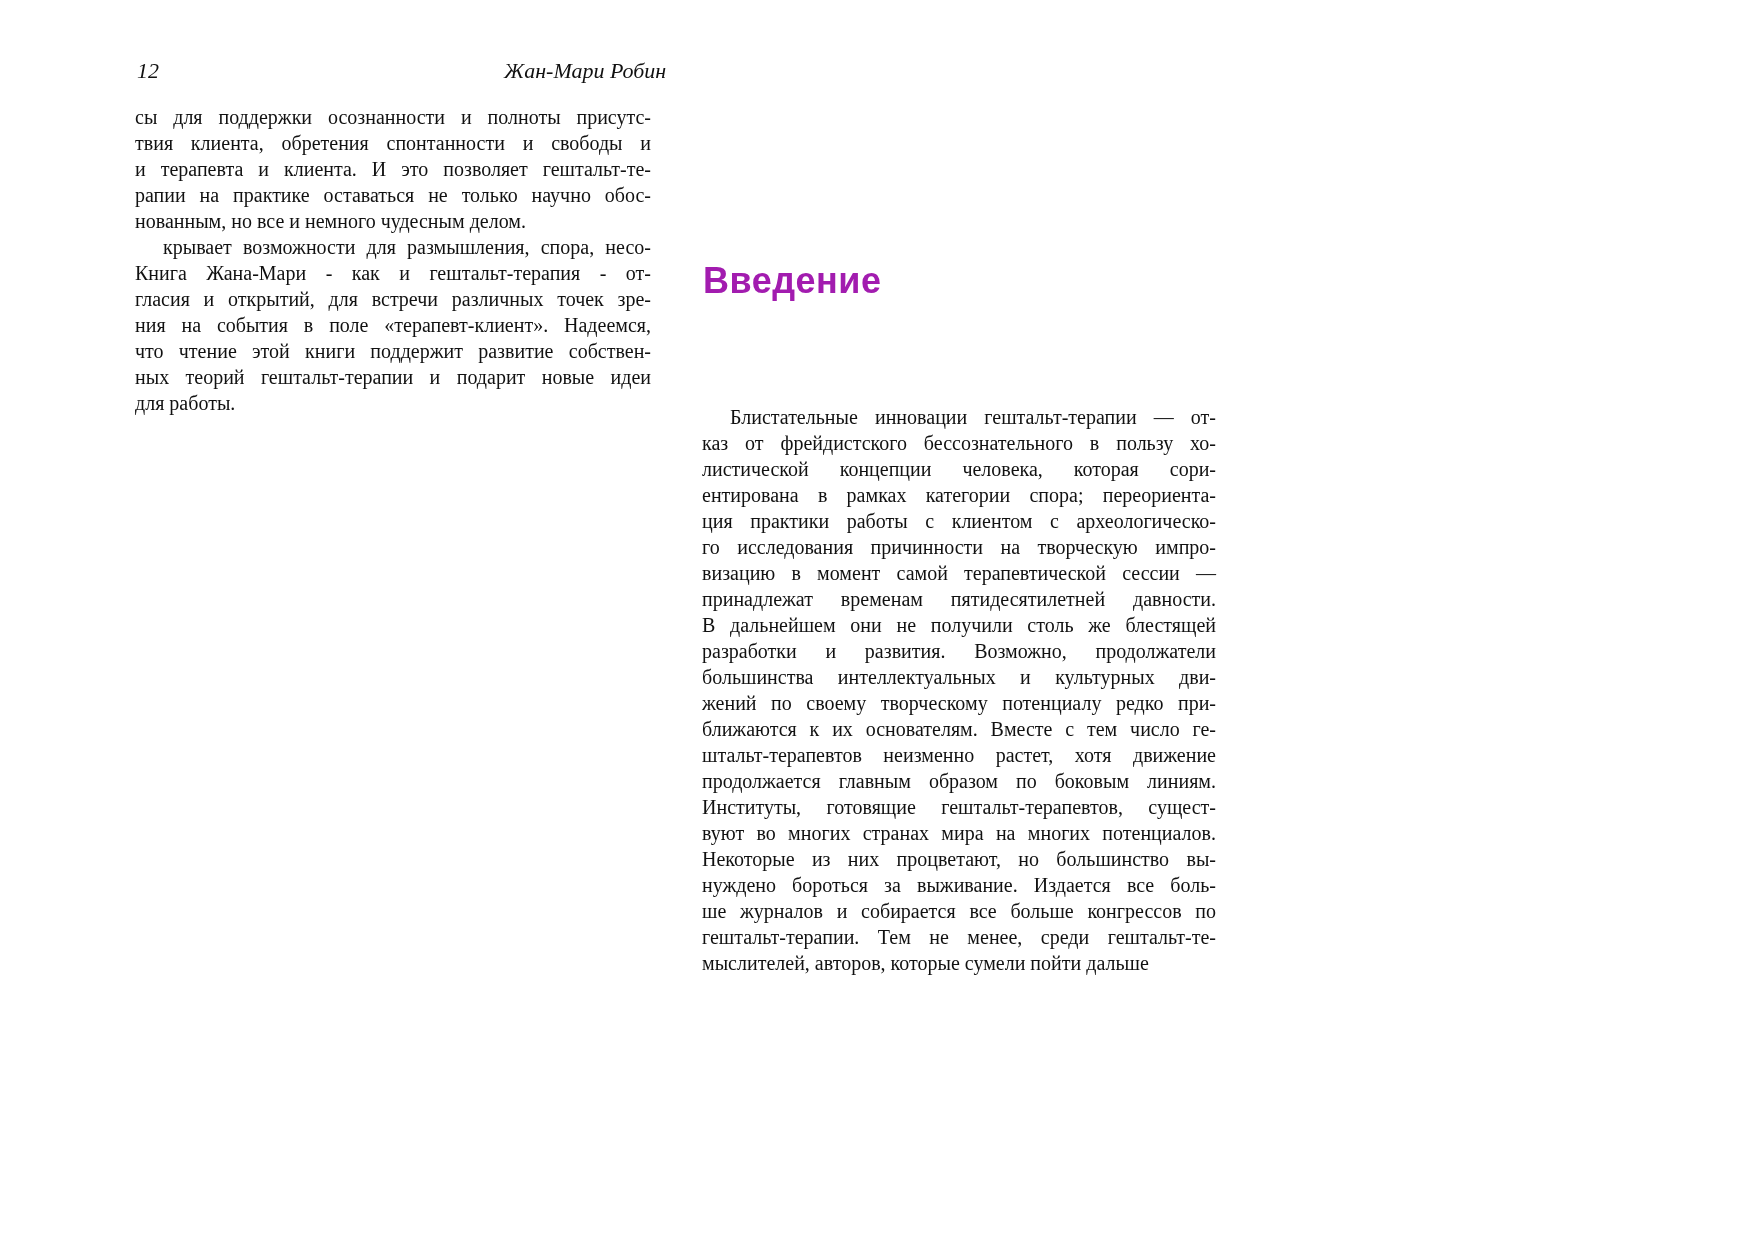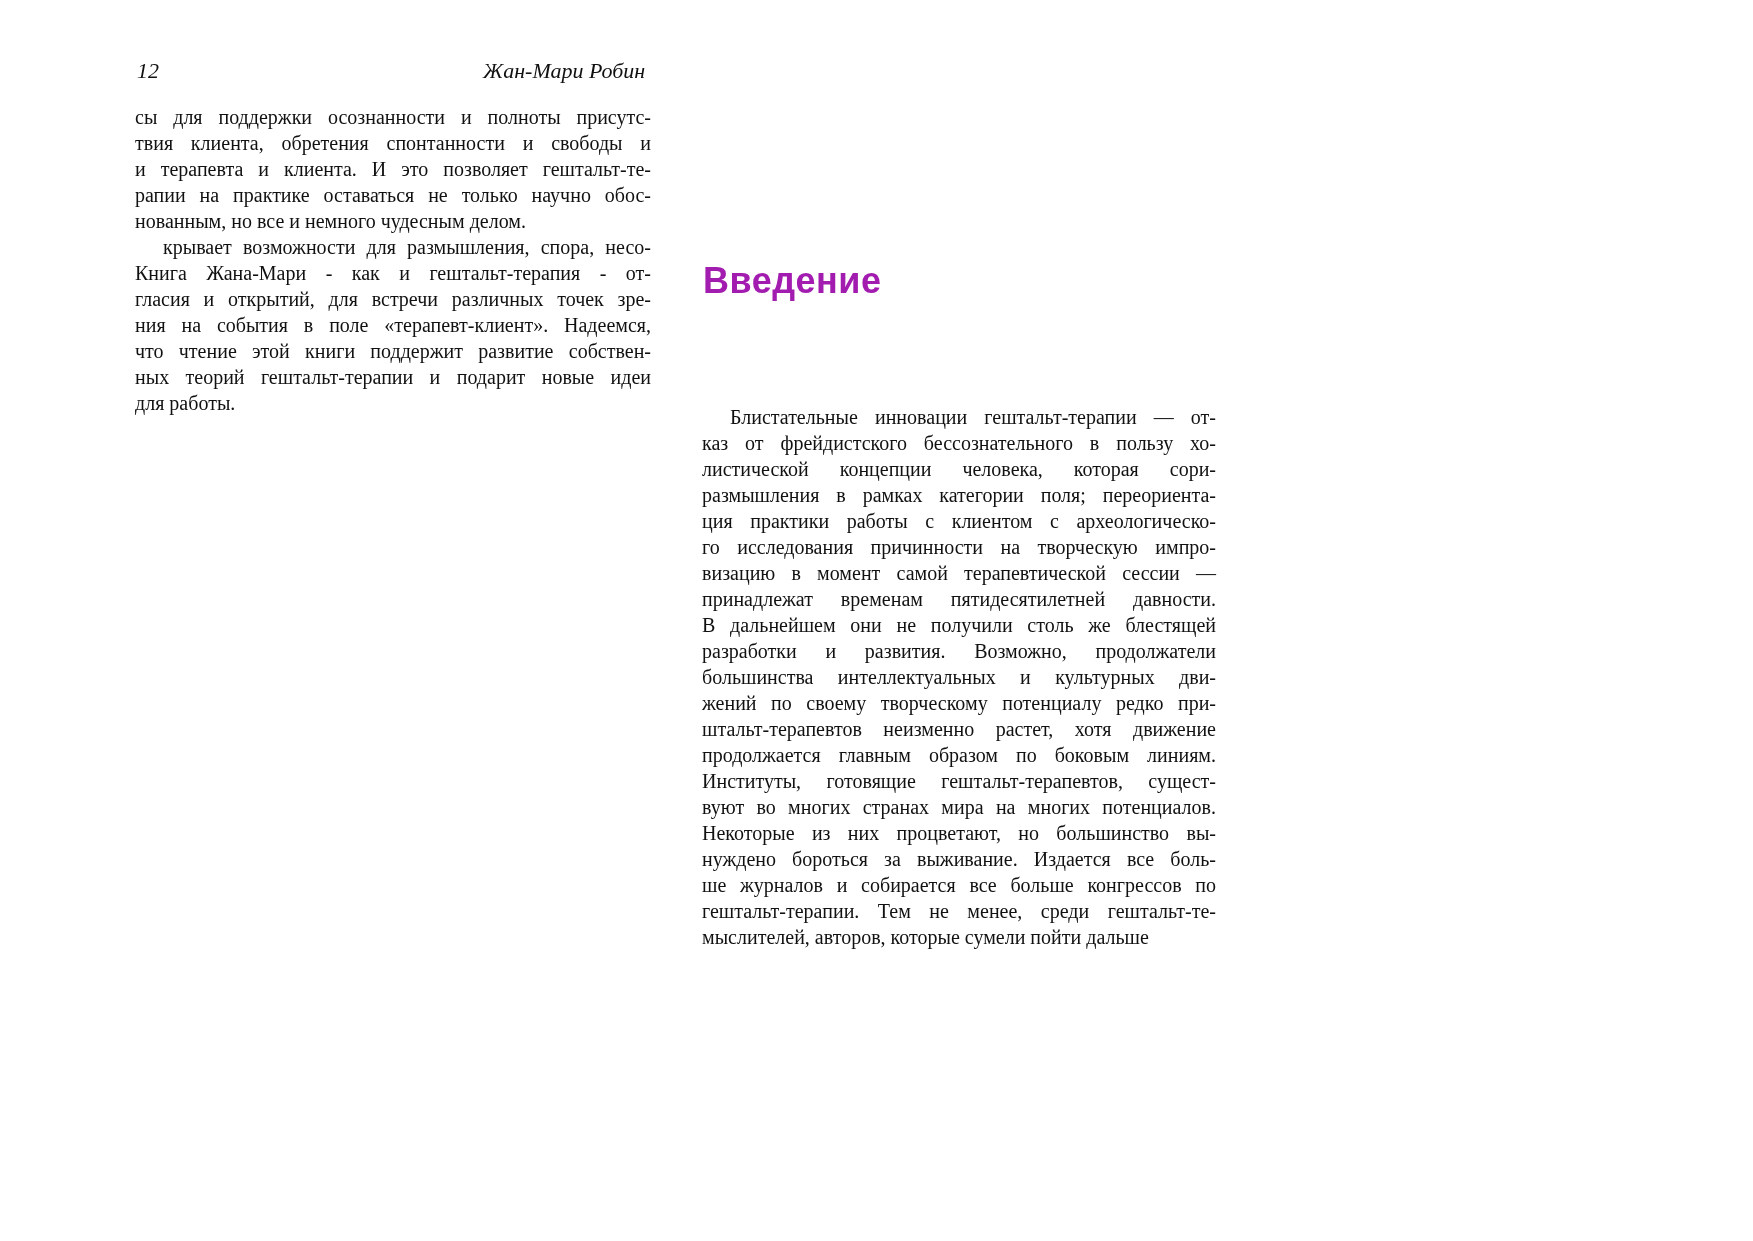--- a/index.html
+++ b/index.html
@@ -18,21 +18,21 @@
   }
   .pnum {
     position: absolute;
     left: 137px;
     top: 58px;
     font-size: 22px;
     font-style: italic;
   }
   .rhead {
     position: absolute;
-    left: 483px;
+    left: 504px;
     top: 58px;
     font-size: 22px;
     font-style: italic;
   }
   .col-left {
     position: absolute;
     left: 135px;
     top: 104px;
     width: 516px;
     font-size: 20px;
@@ -98,29 +98,30 @@
       </div>
   </div>
 
   <h1 class="chapter-heading">Введение</h1>
 
   <div class="col-right">
     <div class="para indent">
         <div>Блистательные инновации гештальт-терапии — от-</div>
         <div>каз от фрейдистского бессознательного в пользу хо-</div>
         <div>листической концепции человека, которая сори-</div>
-        <div>размышления в рамках категории поля; переориента-</div>
+        <div>ентирована в рамках категории спора; переориента-</div>
         <div>ция практики работы с клиентом с археологическо-</div>
         <div>го исследования причинности на творческую импро-</div>
         <div>визацию в момент самой терапевтической сессии —</div>
         <div>принадлежат временам пятидесятилетней давности.</div>
         <div>В дальнейшем они не получили столь же блестящей</div>
         <div>разработки и развития. Возможно, продолжатели</div>
         <div>большинства интеллектуальных и культурных дви-</div>
         <div>жений по своему творческому потенциалу редко при-</div>
+        <div>ближаются к их основателям. Вместе с тем число ге-</div>
         <div>штальт-терапевтов неизменно растет, хотя движение</div>
         <div>продолжается главным образом по боковым линиям.</div>
         <div>Институты, готовящие гештальт-терапевтов, сущест-</div>
         <div>вуют во многих странах мира на многих потенциалов.</div>
         <div>Некоторые из них процветают, но большинство вы-</div>
         <div>нуждено бороться за выживание. Издается все боль-</div>
         <div>ше журналов и собирается все больше конгрессов по</div>
         <div>гештальт-терапии. Тем не менее, среди гештальт-те-</div>
         <div>мыслителей, авторов, которые сумели пойти дальше</div>
       </div>

